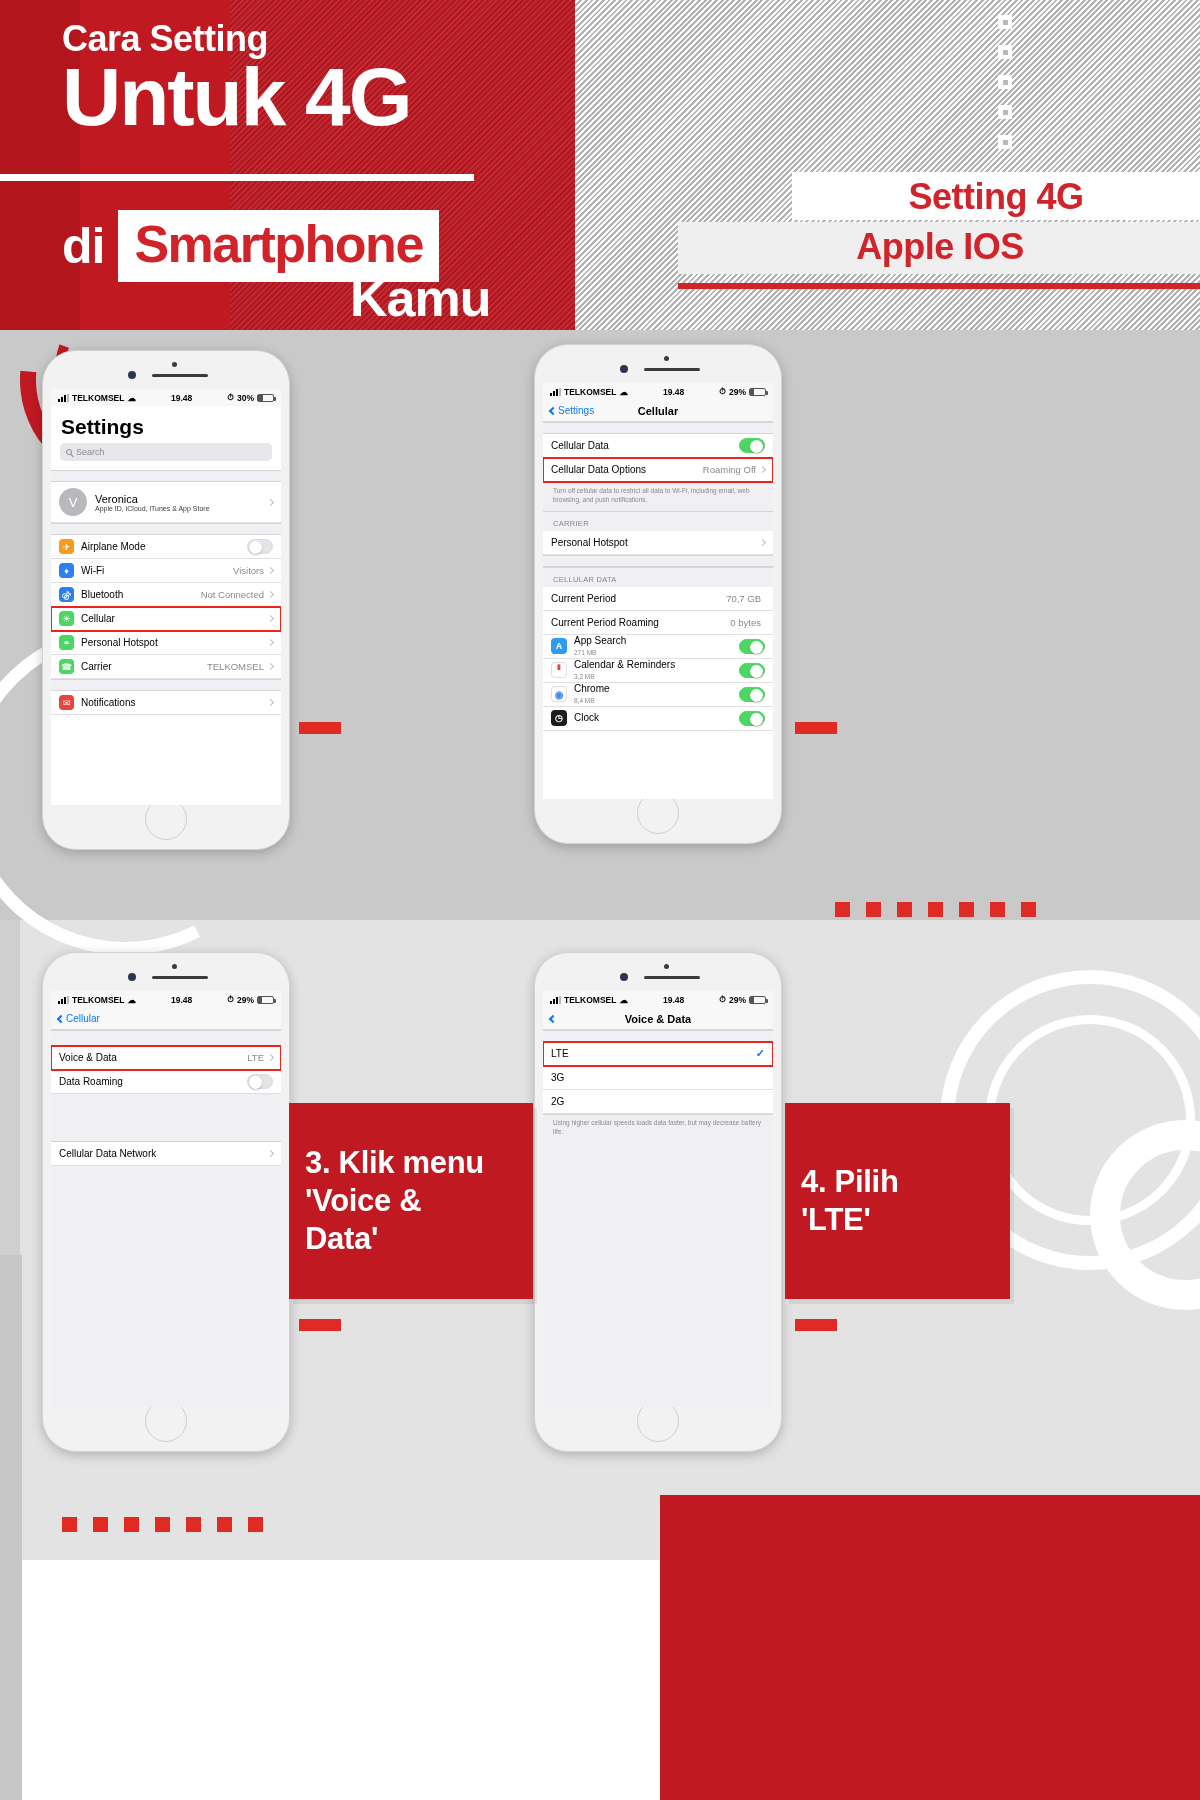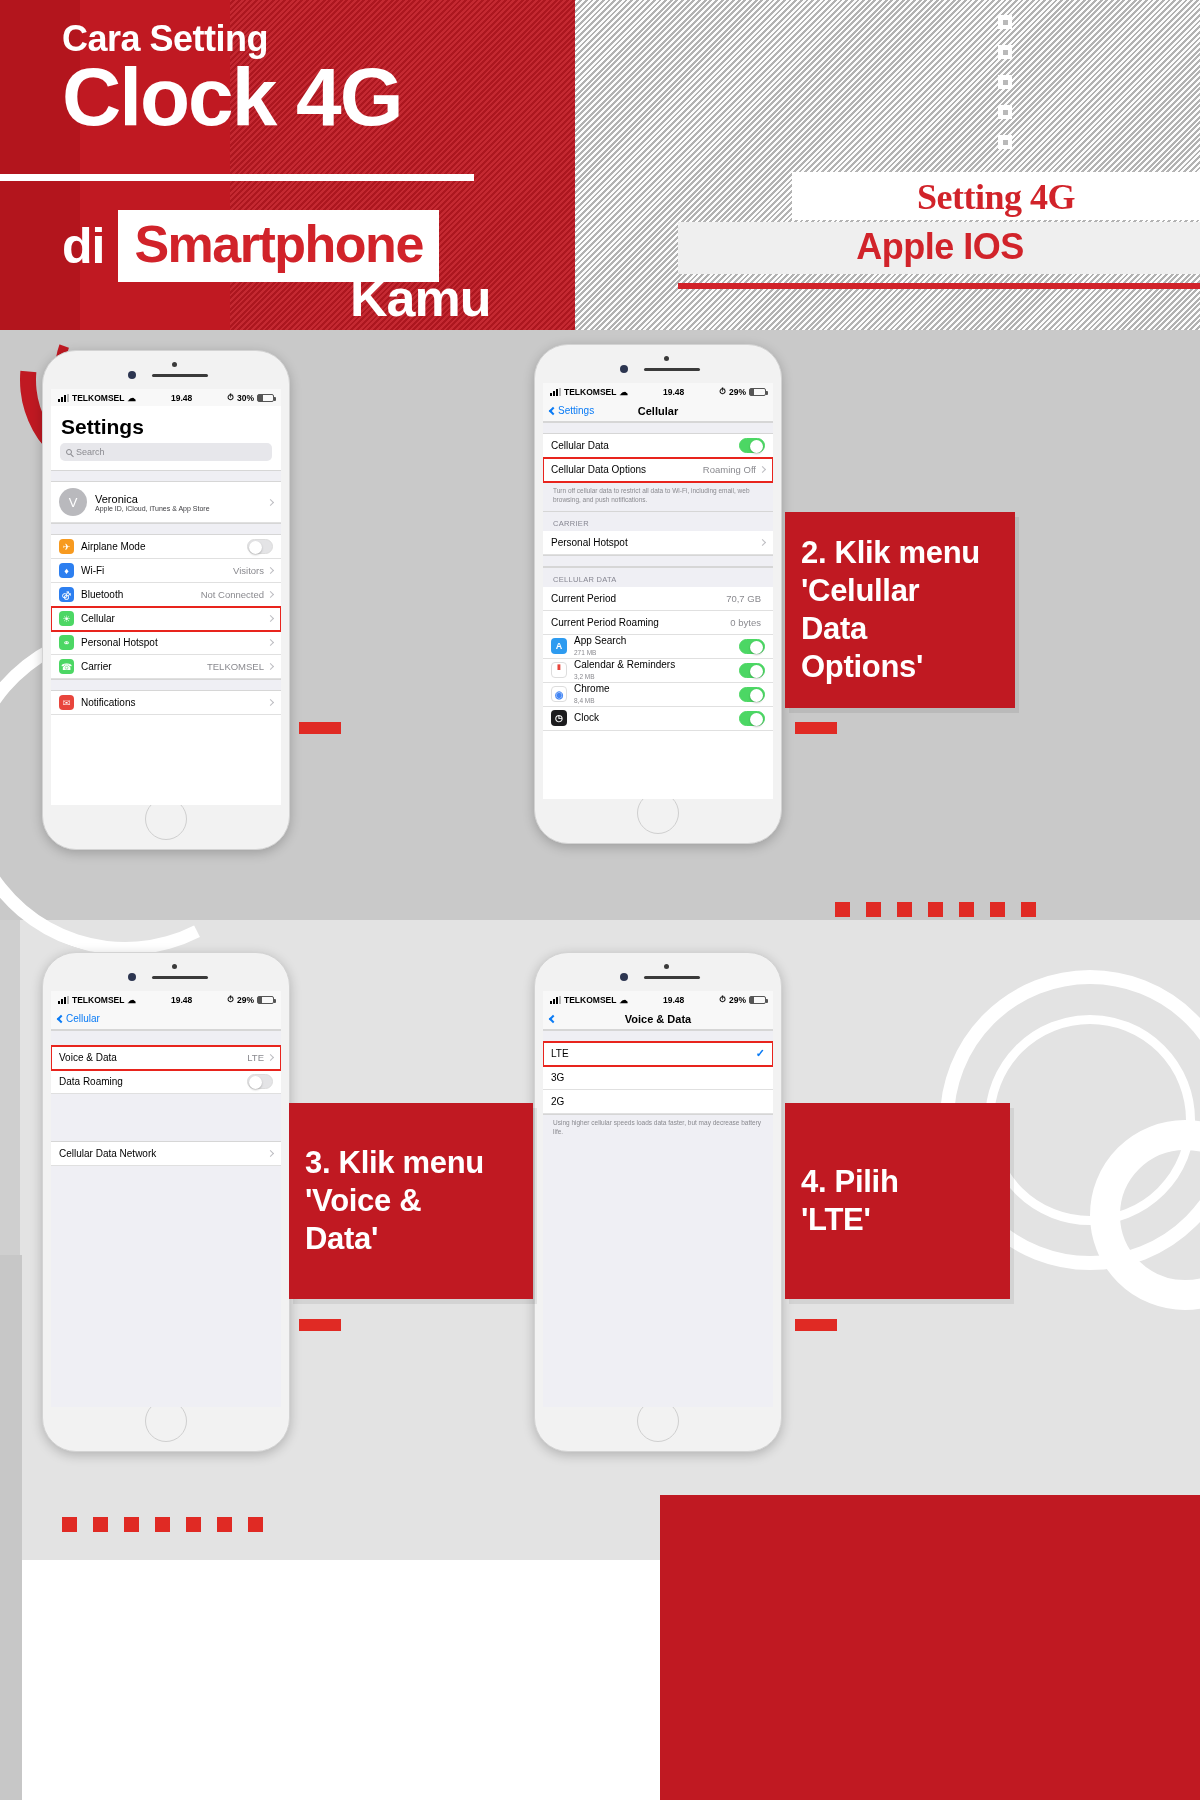--- a/index.html
+++ b/index.html
@@ -52,21 +52,21 @@
 
   #title-row3{ position:absolute; left:62px; top:198px; display:flex; align-items:center;margin-top:12px; }
   #title-di{ font-size:50px; font-weight:700; color:#fff; letter-spacing:-1px; }
   #title-smartphone-box{ background:#fff; padding:4px 16px 8px 16px; margin-left:14px; }
   #title-smartphone{ font-size:52px; font-weight:700; color:#d1232a; letter-spacing:-1.5px; }
   #title-kamu{ position:absolute; left:350px; top:268px; font-size:52px; font-weight:700; color:#fff; letter-spacing:-1px;}
 
   
   #ios-box1{ position:absolute; left:792px; top:172px; width:408px; height:48px; background:#fff; }
   #ios-box2{ position:absolute; left:678px; top:222px; width:522px; height:52px; background:#efefef; }
-  #ios-text1{ position:absolute; left:806px; top:176px; width:380px; text-align:center; font-size:36px; font-weight:700; color:#d1232a; letter-spacing:-.5px;font-family:Liberation Serif, serif;}
+  #ios-text1{ position:absolute; left:806px; top:176px; width:380px; text-align:center; font-size:36px; font-weight:700; color:#d1232a; letter-spacing:-.5px;}
   #ios-text2{ position:absolute; left:690px; top:226px; width:500px; text-align:center; font-size:36px; font-weight:700; color:#d1232a; letter-spacing:-.5px;}
   #ios-rule{ position:absolute; left:678px; top:283px; width:522px; height:6px; background:#d1232a; }
 
   
   .hdr-dot{ position:absolute; width:14px; height:14px; background:#fff; display:flex; align-items:center; justify-content:center;}
   .hdr-dot i{ width:5px; height:5px; background:#b9b9b9; display:block; }
 
   
   #band-mid{ position:absolute; left:0; top:330px; width:1200px; height:590px; background:#c9c9c9; }
   #band-low{ position:absolute; left:0; top:920px; width:1200px; height:640px; background:#e3e3e3; }
@@ -182,21 +182,21 @@
   <div id="white-swoop"></div>
 
   <div id="header-band">
     <div id="header-bg-grey" class="hatch-grey"></div>
     <div id="header-red-left"></div>
     <div id="header-red-hatch" class="hatch-red"></div>
     <div id="header-red-left-darker"></div>
 
     <div id="title-block">
       <div id="title-line1">Cara Setting</div>
-      <div id="title-line2">Clock 4G</div>
+      <div id="title-line2">Untuk 4G</div>
     </div>
     <div id="title-underline"></div>
 
     <div id="title-row3">
       <div id="title-di">di</div>
       <div id="title-smartphone-box">
         <div id="title-smartphone">Smartphone</div>
       </div>
     </div>
     <div id="title-kamu">Kamu</div>
@@ -539,23 +539,20 @@
         <span class="label">2G</span>
       </div>
 
       <div class="footnote">Using higher cellular speeds loads data faster, but may decrease battery life.</div>
       <div style="flex:1;height:100%;background:#efeff4;"></div>
     </div>
   </div>
 
   <div class="callout-bar" style="left:299px; top:722px;"></div>
 
-  <div class="callout" style="left:785px; top:512px; width:230px; height:196px; padding:0 16px;">
-    <span>2. Klik menu<br>'Celullar<br>Data<br>Options'</span>
-  </div>
   <div class="callout-bar" style="left:795px; top:722px;"></div>
 
   <div class="callout" style="left:289px; top:1103px; width:244px; height:196px; padding:0 16px;">
     <span>3. Klik menu<br>'Voice &amp;<br>Data'</span>
   </div>
   <div class="callout-bar" style="left:299px; top:1319px;"></div>
 
   <div class="callout" style="left:785px; top:1103px; width:225px; height:196px; padding:12px 16px;">
     <span>4. Pilih<br>'LTE'</span>
   </div>

